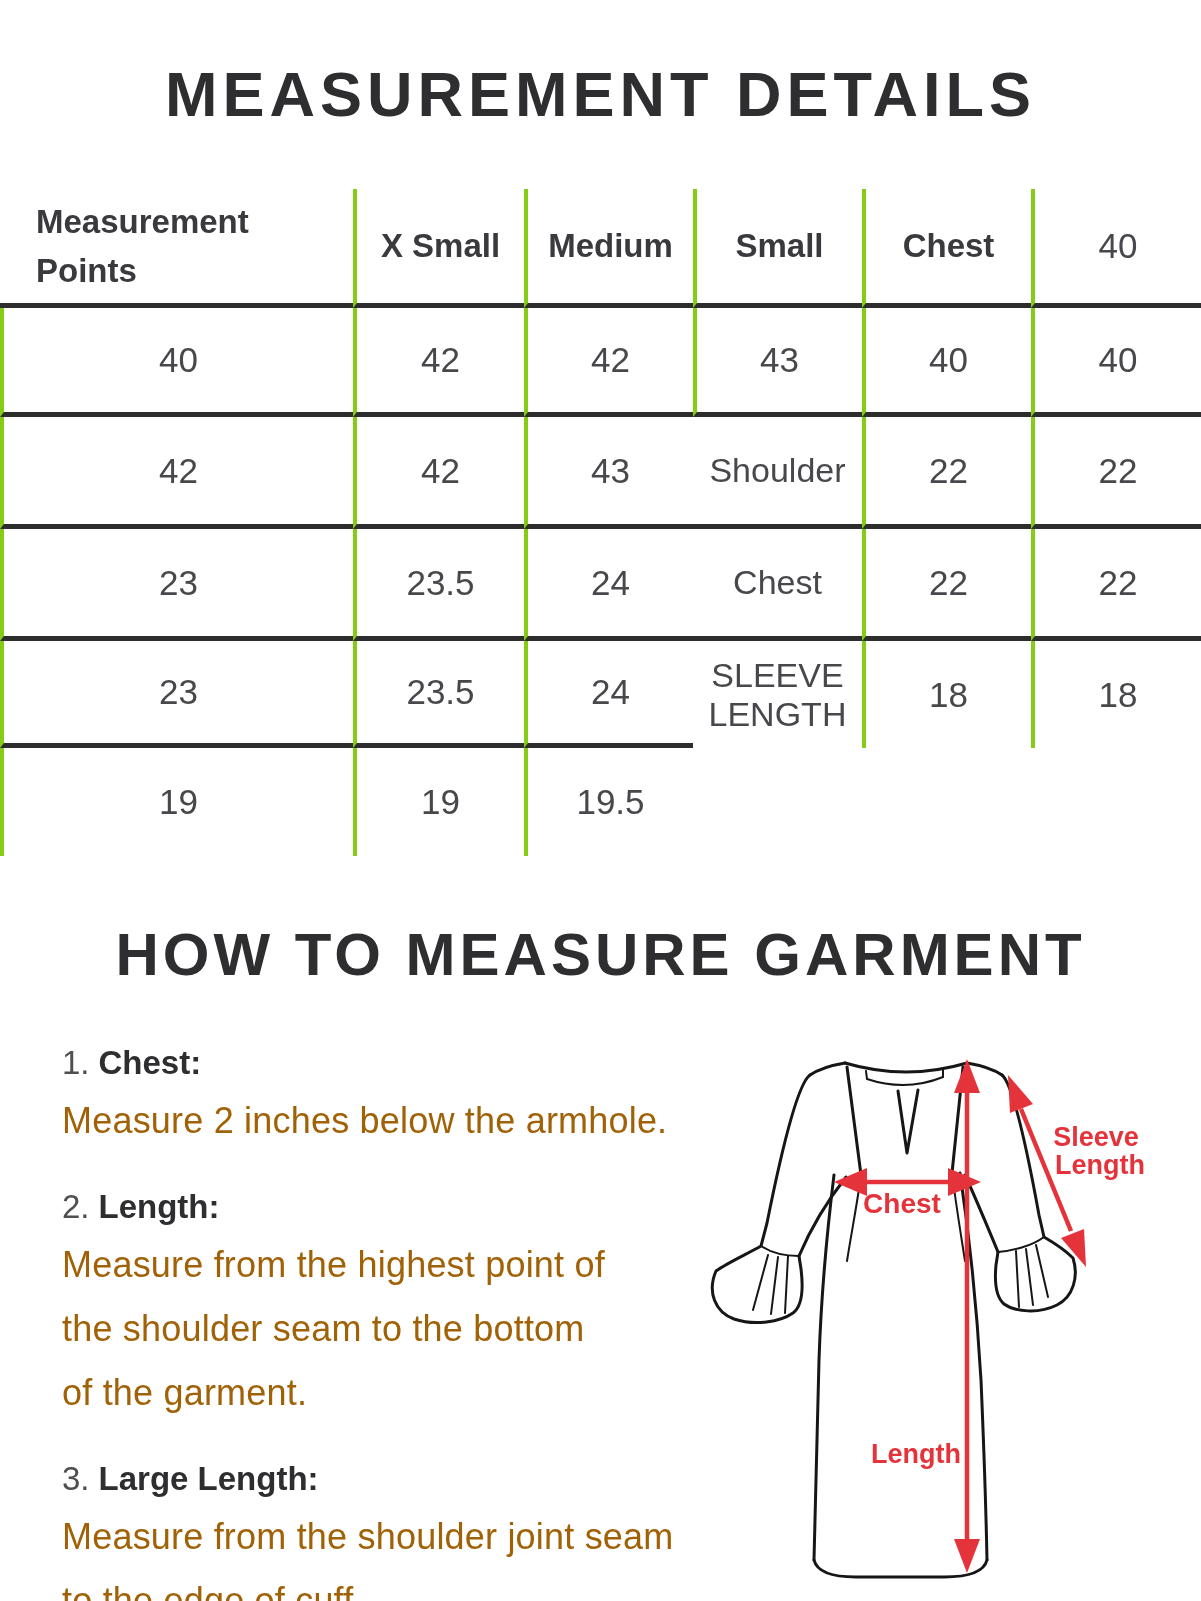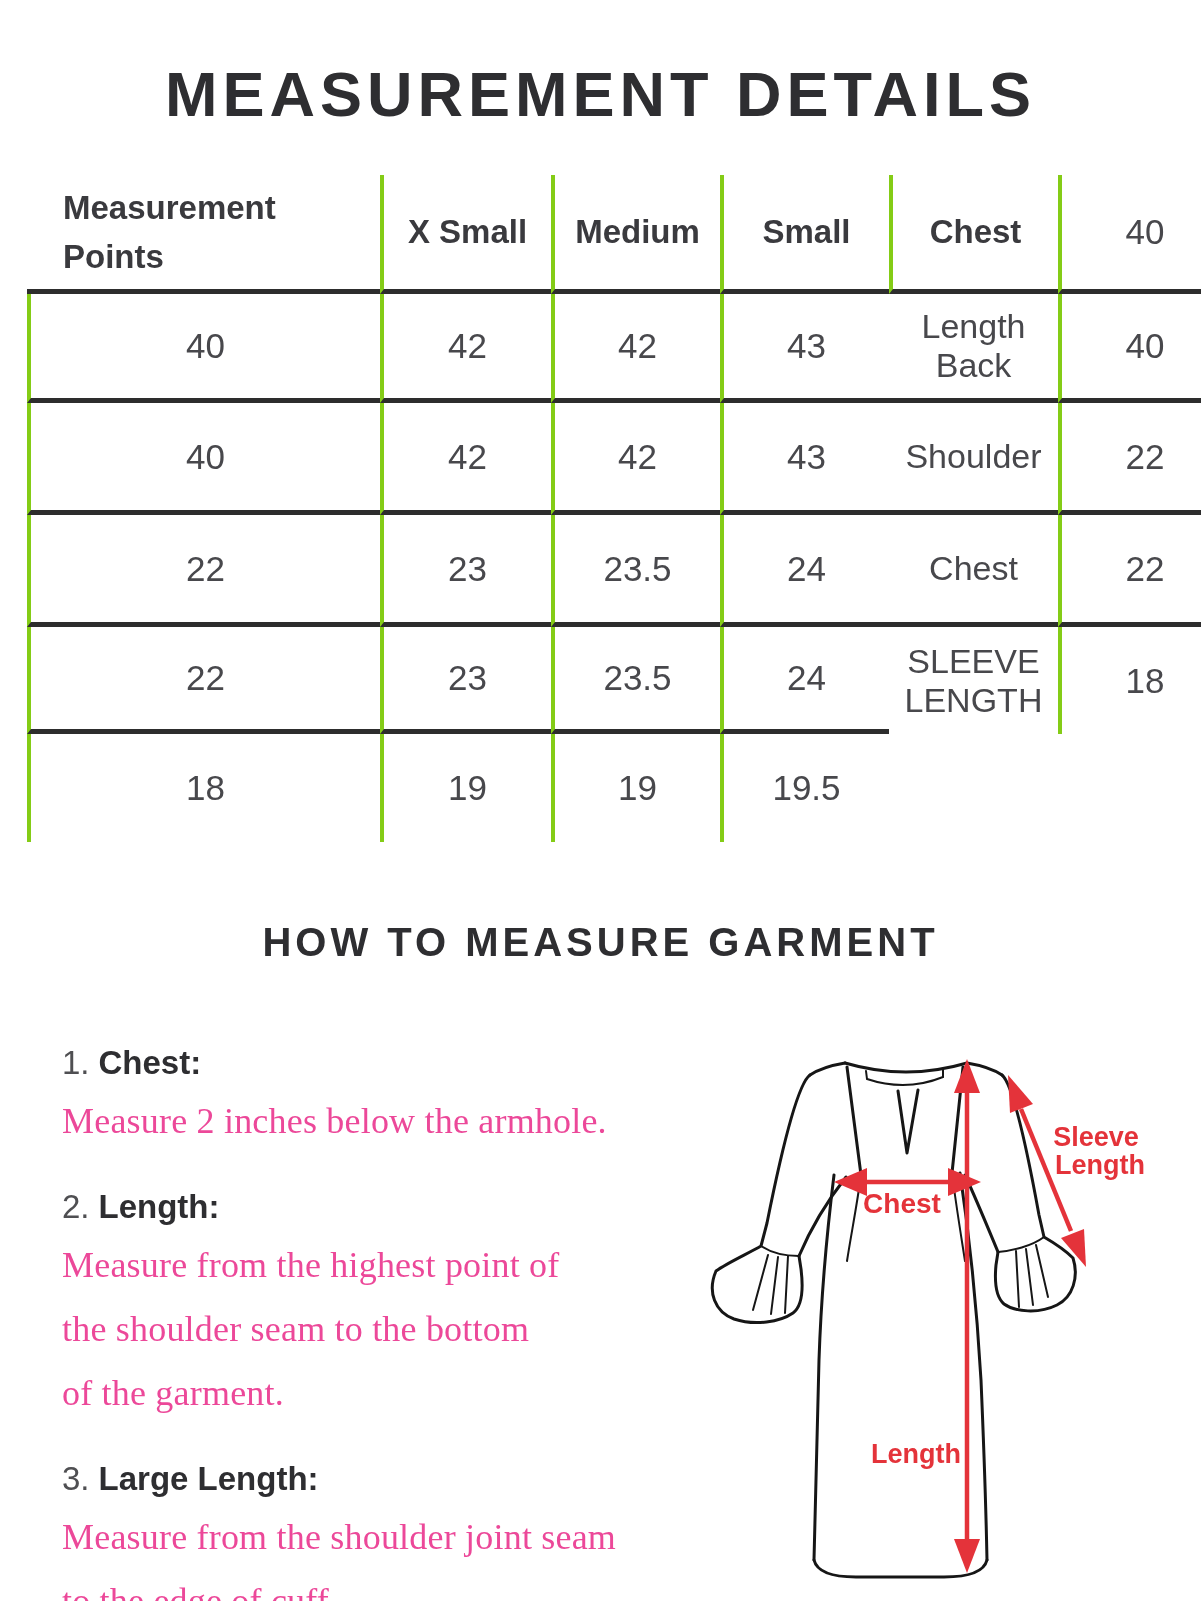--- a/index.html
+++ b/index.html
@@ -7,50 +7,49 @@
   body { font-family:"Liberation Sans", sans-serif; }
   #page {
     position:relative; width:1201px; height:1601px;
     background:#ffffff; overflow:hidden;
   }
   .main-title {
     position:absolute; left:0; right:0; text-align:center;
     font-weight:700; color:#2e2e31;
   }
   #title1 { top:58px; font-size:63px; letter-spacing:5px; }
-  #title2 { top:920px; font-size:40px; letter-spacing:4px; }
+  #title2 { top:920px; font-size:60px; letter-spacing:4px; }
 
   
   #size-chart {
-    position:absolute; left:0; top:175px; width:1108px; height:667px;
+    position:absolute; left:0; top:189px; width:1108px; height:667px;
     display:grid;
     grid-template-columns:353px 171px 169px 169px 169px 170px;
     grid-template-rows:119px 109px 112px 112px 107px 108px;
-    padding-left:27px;
   }
   .cell {
     display:flex; align-items:center; justify-content:center;
     font-size:35px; color:#48484c; text-align:center;
   }
   .cell.head { font-weight:700; font-size:33px; color:#3a3a3e; }
   .cell.first {
     justify-content:flex-start; text-align:left;
     padding-left:36px; padding-right:40px; line-height:1.5;
   }
   .cell.vline { border-left:4px solid #84cc16; }
   .cell.hrule { border-bottom:5px solid #2d2d2d; }
   .cell.rowlabel { font-size:34px; }
 
   
   #instructions { position:absolute; left:62px; top:1040px; width:665px; }
   .instr { margin-bottom:31px; }
   .instr-head { font-size:33px; line-height:46px; margin-bottom:3px; color:#2e2e31; }
   .instr-num { font-weight:400; color:#4f4f52; margin-right:9px; }
   .instr-label { font-weight:700; color:#2e2e31; }
-  .instr-text { font-size:36px; line-height:64px; color:#ec4899; letter-spacing:0.2px;font-family:Liberation Serif, serif; }
+  .instr-text { font-size:36px; line-height:64px; color:#a16207; letter-spacing:0.2px; }
 
   
   #diagram { position:absolute; left:650px; top:1025px; width:545px; height:560px; }
   .ink { stroke:var(--ink,#161616); stroke-width:3; fill:none;
          stroke-linecap:round; stroke-linejoin:round; }
   .ink-thin { stroke:var(--ink,#161616); stroke-width:2; fill:none; stroke-linecap:round; }
   .red-line { stroke:var(--accent,#e4333a); stroke-width:4.5; fill:none; }
   .red-fill { fill:var(--accent,#e4333a); }
   .red-text { fill:var(--accent,#e4333a); font-weight:700;
               font-family:"Liberation Sans", sans-serif; }
@@ -66,21 +65,20 @@
       <div class="cell head hrule first">Measurement Points</div>
       <div class="cell head hrule vline">X Small</div>
       <div class="cell head hrule vline">Medium</div>
       <div class="cell head hrule vline">Small</div>
       <div class="cell head hrule vline">Chest</div>
       <div class="cell vline hrule">40</div>
       <div class="cell vline hrule">40</div>
       <div class="cell vline hrule">42</div>
       <div class="cell vline hrule">42</div>
       <div class="cell vline hrule">43</div>
-      <div class="cell rowlabel hrule">Length Back</div>
       <div class="cell vline hrule">40</div>
       <div class="cell vline hrule">40</div>
       <div class="cell vline hrule">42</div>
       <div class="cell vline hrule">42</div>
       <div class="cell vline hrule">43</div>
       <div class="cell rowlabel hrule">Shoulder</div>
       <div class="cell vline hrule">22</div>
       <div class="cell vline hrule">22</div>
       <div class="cell vline hrule">23</div>
       <div class="cell vline hrule">23.5</div>

